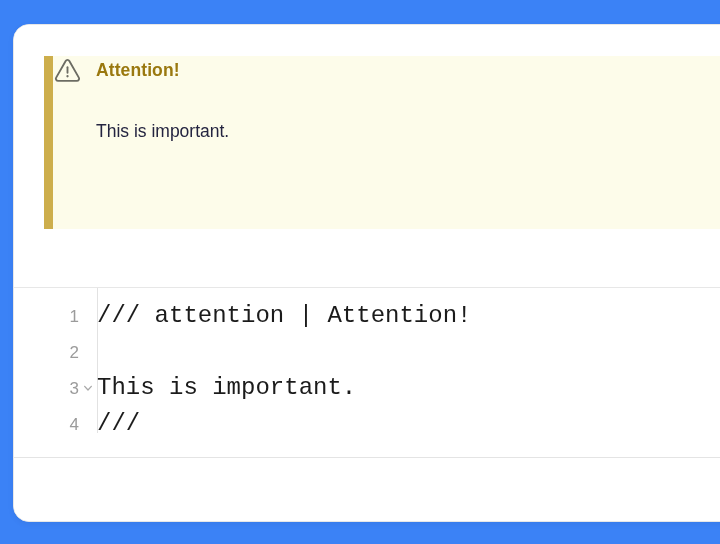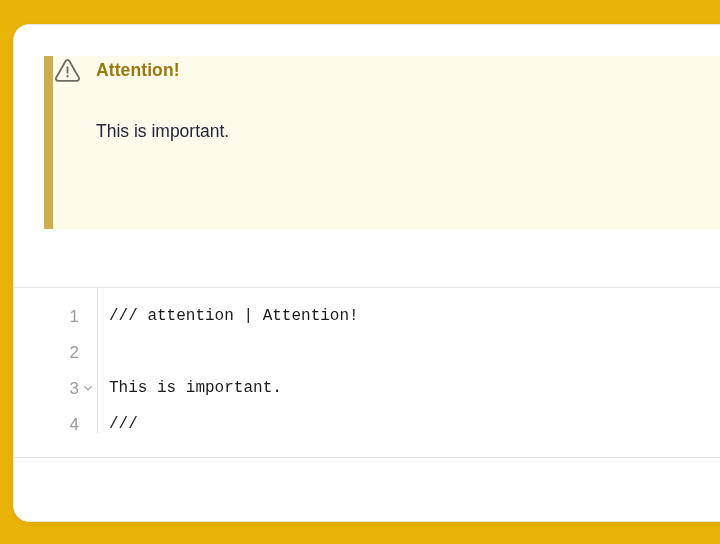--- a/index.html
+++ b/index.html
@@ -10,21 +10,21 @@
     height: 544px;
     overflow: hidden;
     font-family: "Liberation Sans", sans-serif;
     -webkit-font-smoothing: antialiased;
   }
 
   #root {
     position: relative;
     width: 720px;
     height: 544px;
-    background: #eab308;
+    background: #3b82f6;
   }
 
   
   .card {
     position: absolute;
     left: 13px;
     top: 24px;
     width: 760px;           
     height: 498px;
     background: #ffffff;
@@ -160,25 +160,25 @@
     position: absolute;
     left: 83px;
     top: 0;
     width: 1px;
     height: 145px;
     background: #e2e2e2;
   }
 
   .code-text {
     font-family: "Liberation Mono", "DejaVu Sans Mono", monospace;
-    font-size: 16px;
+    font-size: 24px;
     color: #1b1b1b;
     line-height: 1;
     white-space: pre;
-    padding-left: 12px;
+    padding-left: 0;
   }
 
   
   .card-footer {
     position: absolute;
     left: 0;
     top: 433px;
     right: 0;
     bottom: 0;
     background: #ffffff;

